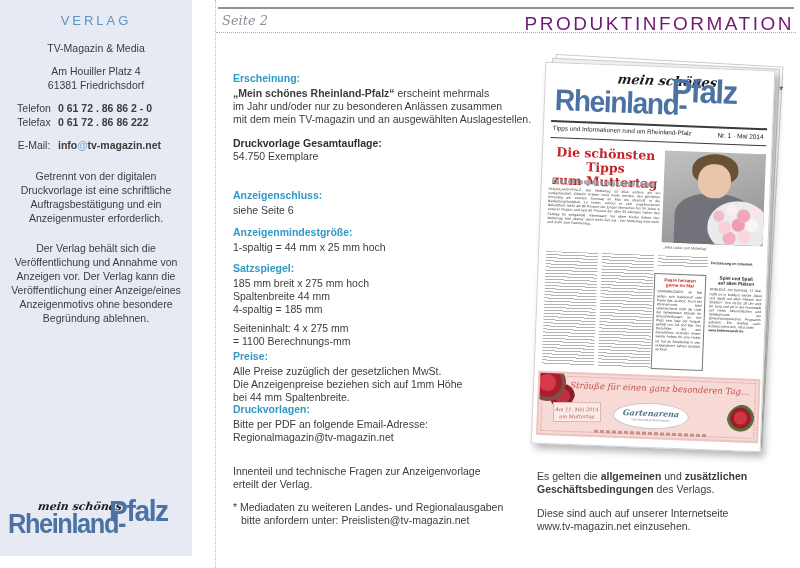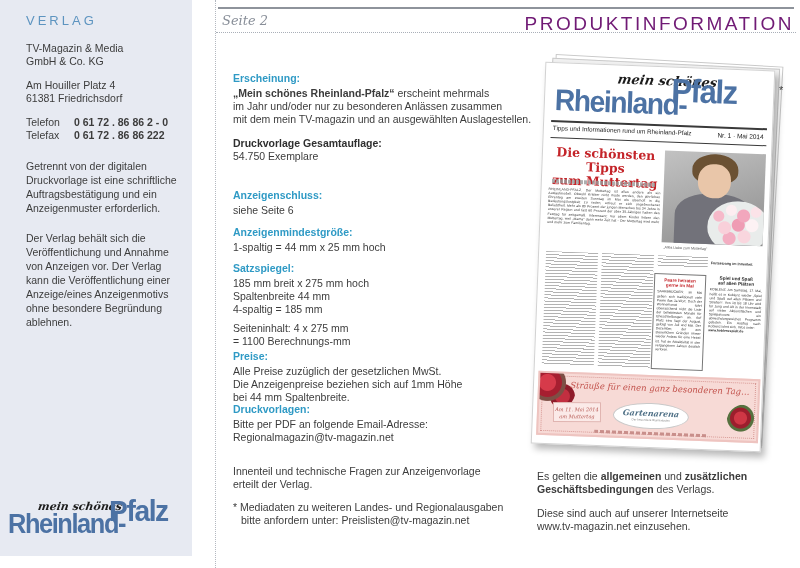--- a/index.html
+++ b/index.html
@@ -1,21 +1,21 @@
 <!DOCTYPE html>
 <html><head>
 <meta charset="utf-8">
 <style>
   * { margin:0; padding:0; box-sizing:border-box; }
   html,body { width:800px; height:568px; background:#fff; overflow:hidden;
     font-family:"Liberation Sans", sans-serif; color:#3c3c3c; }
 
   
   #sidebar { position:absolute; left:0; top:0; width:192px; height:556px; background:#e7eaf2; }
-  #sidebar .inner { padding:14px 10px 0 26px; font-size:10.5px; line-height:13.5px; }
+  #sidebar .inner { padding:14px 10px 0 10px; font-size:10.5px; line-height:13.5px;text-align:center; }
   .verlag-h { font-size:13px; letter-spacing:3px; color:#5d94c0; margin-bottom:14px; }
   .addr-block { margin-bottom:10px; }
   .kv { display:flex; }
   .kv .k { width:48px; flex:none; }
   .kv .v { font-weight:bold; }
   .at { color:#7ab1d8; }
   .side-para { margin-top:16px; font-size:10.5px; line-height:14px; }
 
   
   .rlp-logo { position:absolute; }
@@ -106,37 +106,40 @@
     background:repeating-linear-gradient(90deg,#c98f8b 0 4px,transparent 4px 6px); }
 </style>
 </head>
 <body>
 
 <div id="sidebar">
   <div class="inner">
     <div class="verlag-h">VERLAG</div>
     <div class="addr-block">
       <div>TV-Magazin &amp; Media</div>
-      <div>GmbH &amp; Co. KG</div>
     </div>
     <div class="addr-block">
       <div>Am Houiller Platz 4</div>
       <div>61381 Friedrichsdorf</div>
     </div>
     <div class="addr-block">
       <div class="kv">
         <span class="k">Telefon</span>
         <span class="v">0 61 72 . 86 86 2 - 0</span>
       </div>
       <div class="kv">
         <span class="k">Telefax</span>
         <span class="v">0 61 72 . 86 86 222</span>
       </div>
     </div>
     <div class="addr-block">
+      <div class="kv">
+        <span class="k">E-Mail:</span>
+        <span class="v"><span>info</span><span class="at">@</span><span>tv-magazin.net</span></span>
+      </div>
     </div>
     <div class="side-para">Getrennt von der digitalen Druckvorlage ist eine schriftliche Auftragsbestätigung und ein Anzeigenmuster erforderlich.</div>
     <div class="side-para">Der Verlag behält sich die Veröffentlichung und Annahme von Anzeigen vor. Der Verlag kann die Veröffentlichung einer Anzeige/eines Anzeigenmotivs ohne besondere Begründung ablehnen.</div>
   </div>
 
   <div class="rlp-logo" style="left:8px; top:494px; width:180px; height:58px;">
     <span class="rlp-script" style="left:30px; top:6px; font-size:11px;">mein schönes</span>
     <span class="rlp-w1" style="left:0; top:15px; font-size:27px;">Rheinland-</span>
     <span class="rlp-w2" style="left:101px; top:0; font-size:30px;">Pfalz</span>
   </div>

